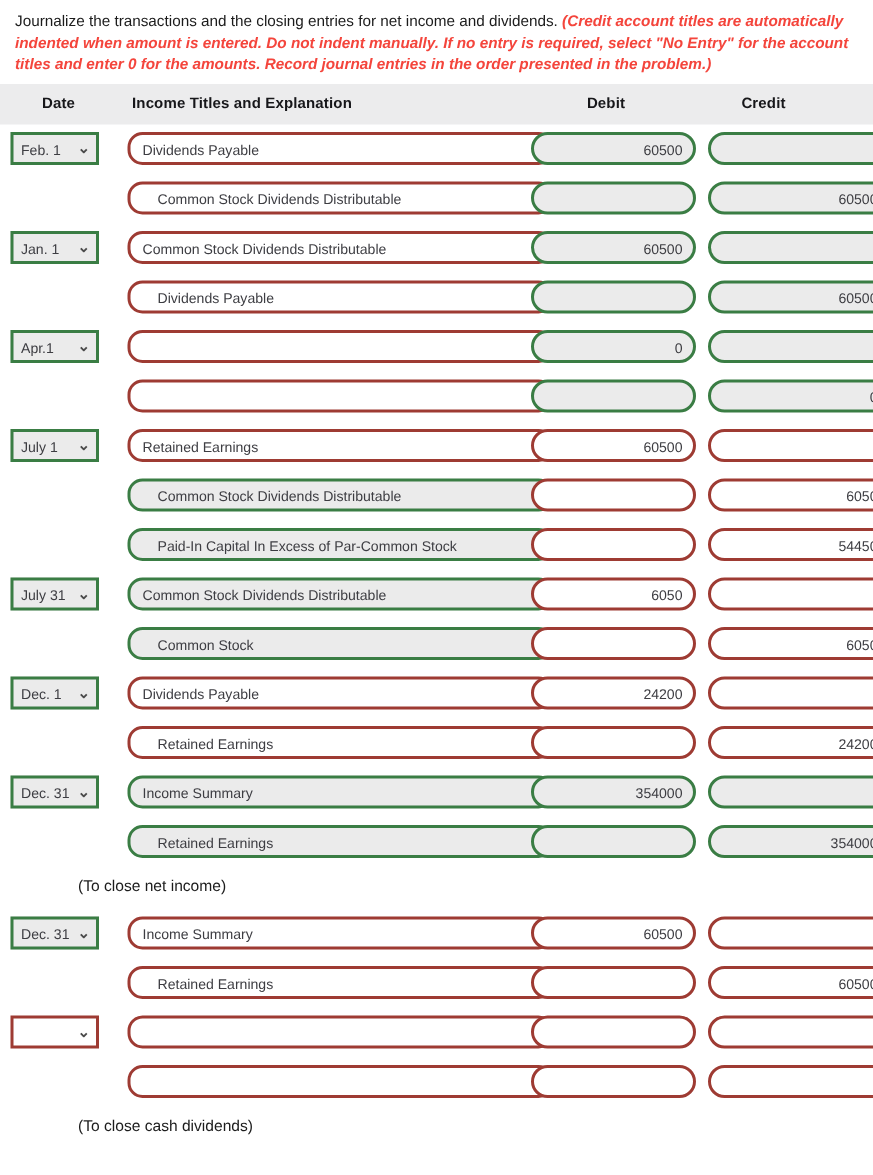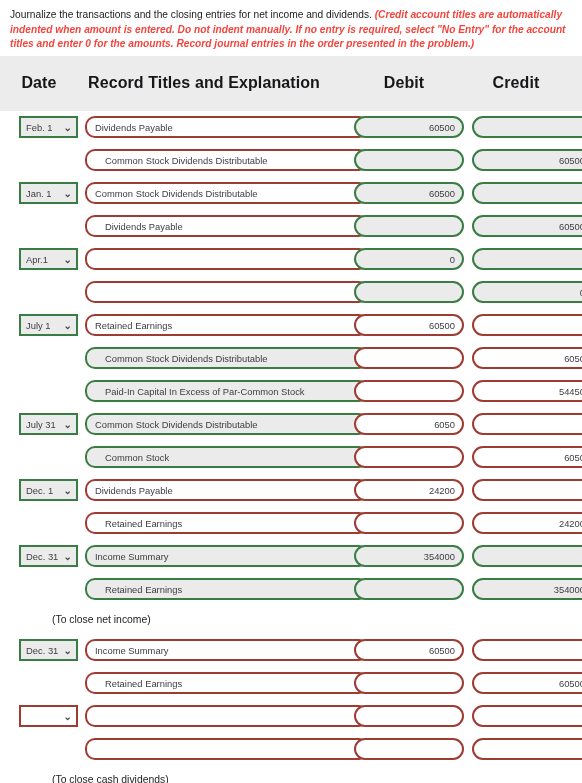--- a/index.html
+++ b/index.html
@@ -38,39 +38,39 @@
     border-collapse: collapse;
     table-layout: fixed;
   }
   #journal col.c-date   { width: 78px; }
   #journal col.c-acct   { width: 270px; }
   #journal col.c-debit  { width: 112px; }
   #journal col.c-credit { width: 122px; }
 
   thead th {
     background: #ececed;
-    font-size: 16px;
+    font-size: 10px;
     font-weight: bold;
     color: #17171a;
     height: 27px;
-    padding: 14px;
+    padding: 0;
     vertical-align: middle;
     letter-spacing: 0.1px;
   }
   thead th.h-date   { text-align: center; }
   thead th.h-acct   { text-align: left; padding-left: 10px; }
   thead th.h-debit  { text-align: center; }
   thead th.h-credit { text-align: center; padding-right: 24px; }
 
   tbody td {
     padding: 0;
     vertical-align: middle;
     height: 33px;
   }
-  td.cell-date   { padding-left: 19px; }
+  td.cell-date   { padding-left: 7px; }
   td.cell-acct   { padding-left: 7px; }
   td.cell-debit  { padding-left: 6px; }
   td.cell-credit { padding-left: 12px; }
 
   
   .fld {
     box-sizing: border-box;
     display: block;
     height: 22px;
     line-height: 20px;
@@ -146,21 +146,21 @@
 <table id="journal">
   <colgroup>
     <col class="c-date">
       <col class="c-acct">
       <col class="c-debit">
       <col class="c-credit">
   </colgroup>
   <thead>
     <tr>
       <th class="h-date">Date</th>
-      <th class="h-acct">Record Titles and Explanation</th>
+      <th class="h-acct">Income Titles and Explanation</th>
       <th class="h-debit">Debit</th>
       <th class="h-credit">Credit</th>
     </tr>
   </thead>
   <tbody id="journal-body">
       <tr>
         <td class="cell-date">
           <div class="fld sel green"><span class="sel-txt">Feb. 1</span><span class="chev">⌄</span></div>
         </td>
         <td class="cell-acct">

